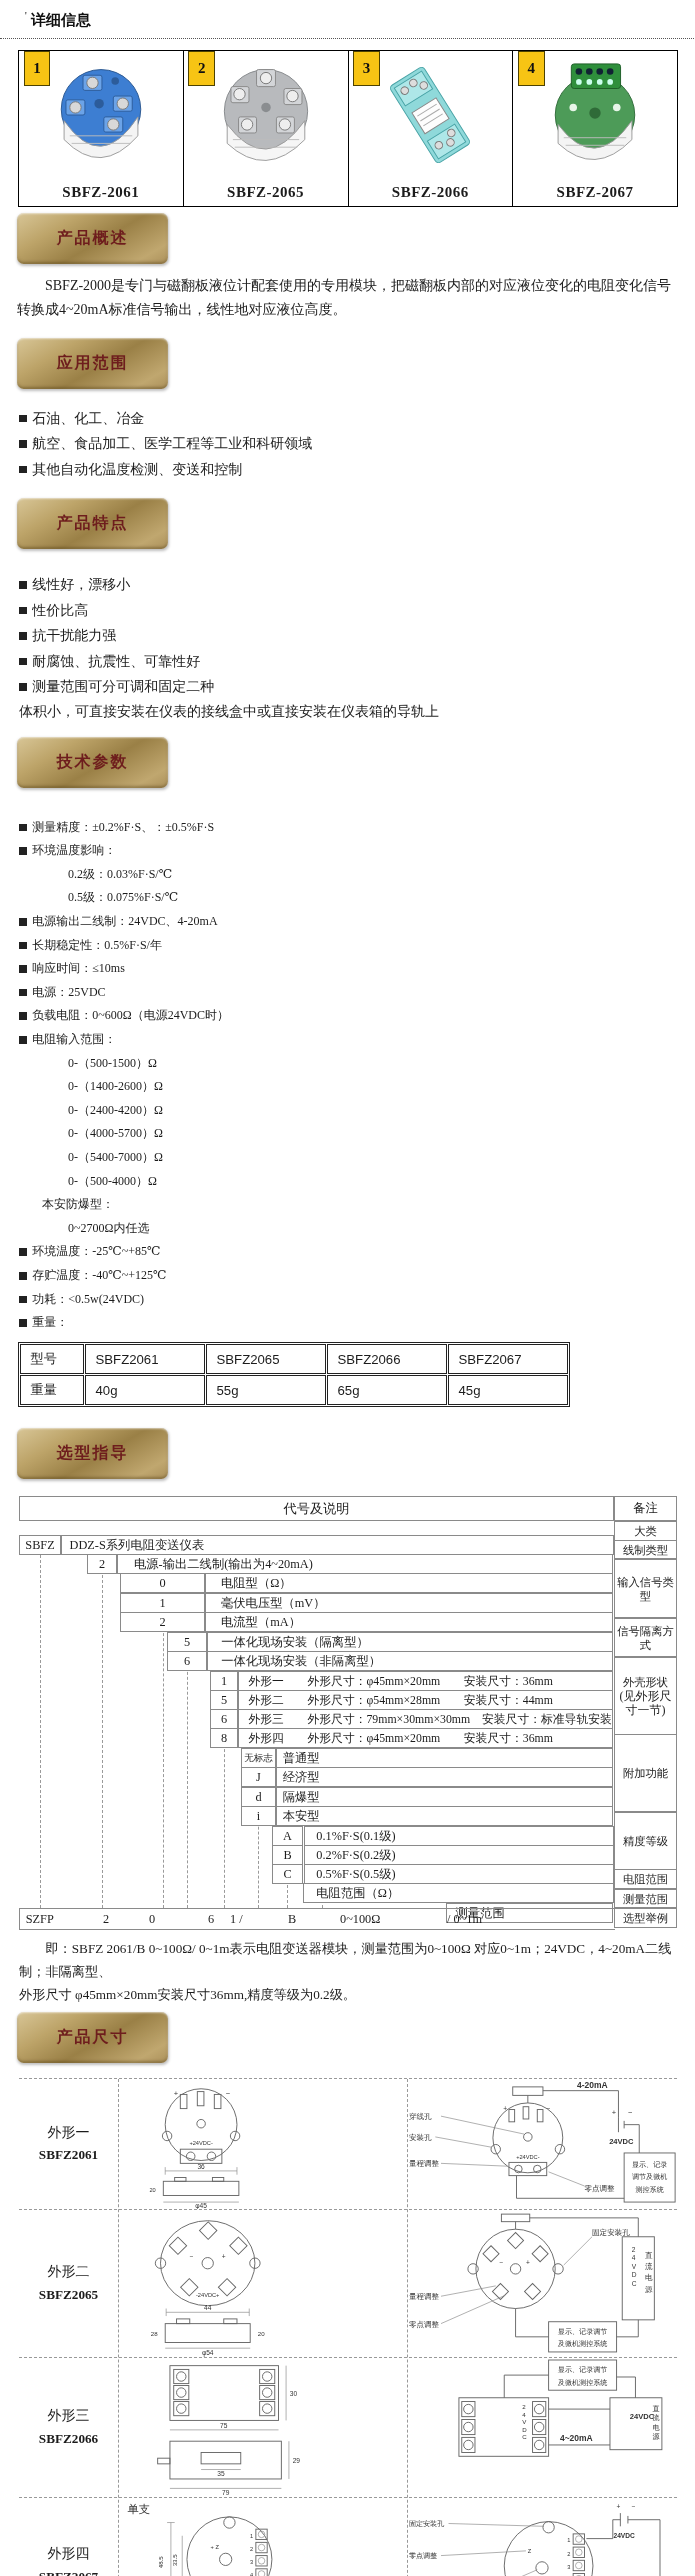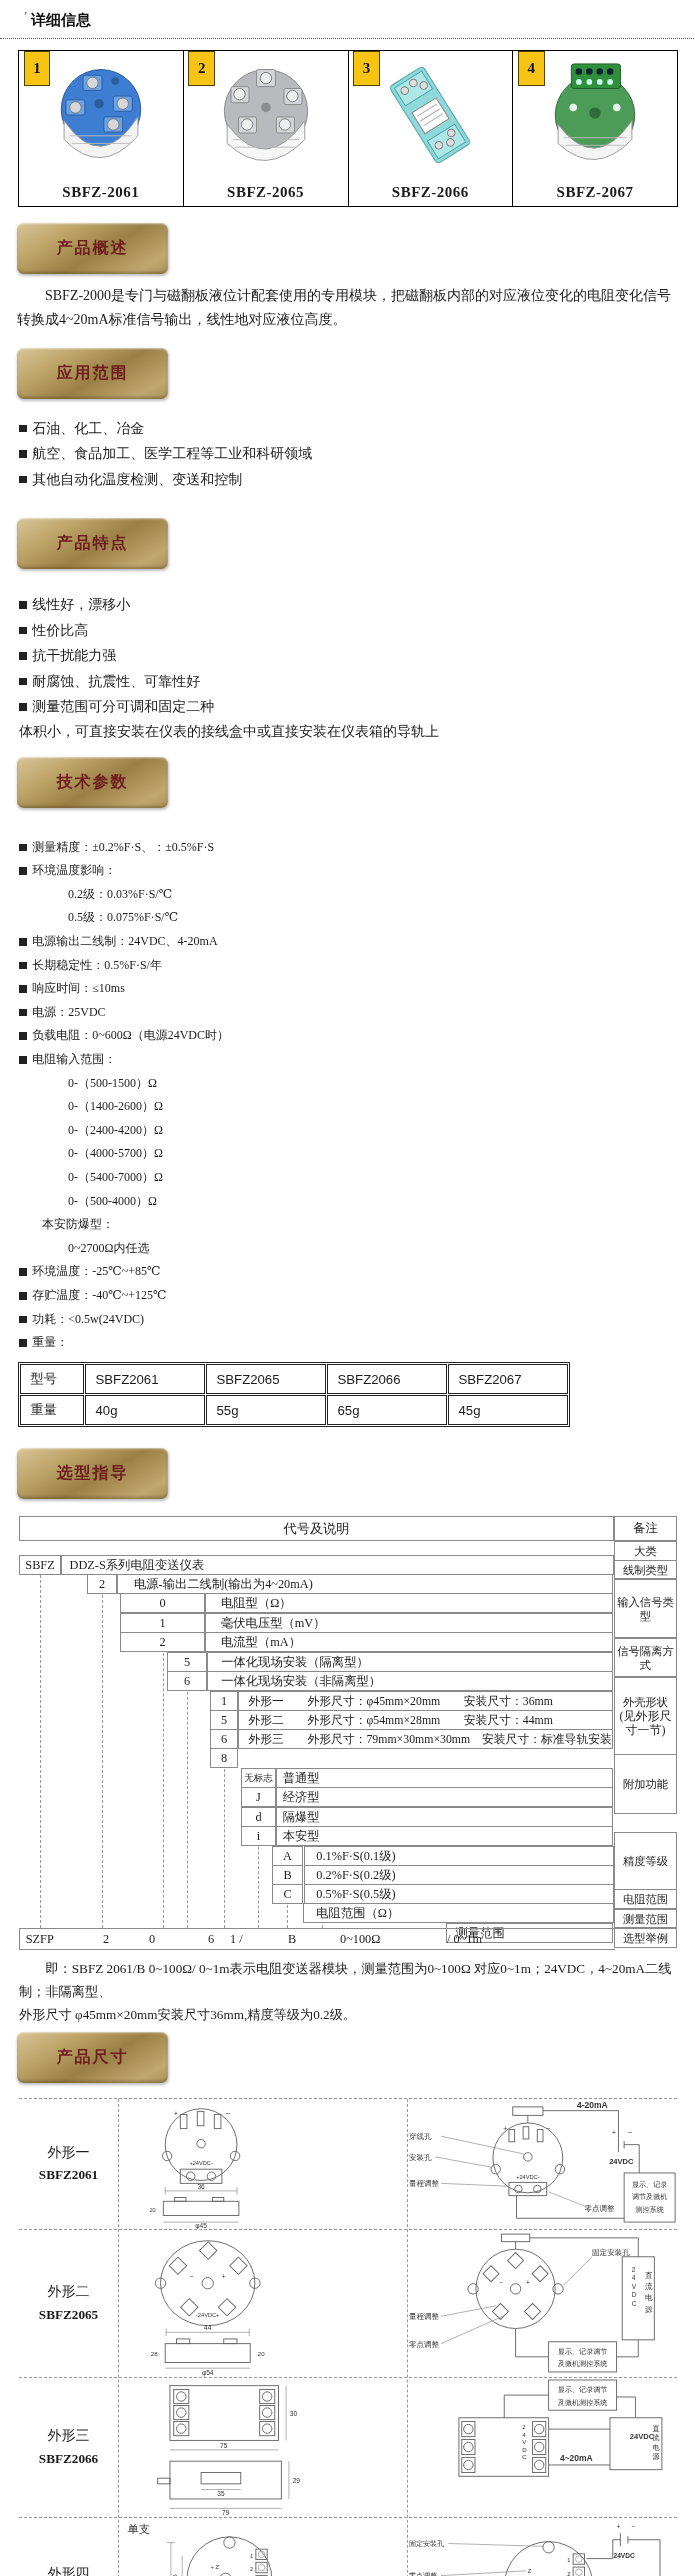--- a/index.html
+++ b/index.html
@@ -176,40 +176,40 @@
           <circle cx="36" cy="48" r="4" fill="#e8f5e9"></circle>
           <circle cx="82" cy="48" r="4" fill="#e8f5e9"></circle>
         <path d="M20 66 Q59 118 98 62 L98 82 Q59 122 20 86 Z" fill="#f4f4f4" stroke="#999"></path>
         <line x1="26" y1="80" x2="92" y2="80" stroke="#bbb"></line>
           <line x1="28" y1="88" x2="90" y2="88" stroke="#bbb"></line>
       </svg>
       <div class="p-model">SBFZ-2067</div>
     </div>
   </div>
 
-  <div class="gold-btn" style="margin-top:16px">产品概述</div>
+  <div class="gold-btn" style="margin-top:6px">产品概述</div>
   <p class="para">SBFZ-2000是专门与磁翻板液位计配套使用的专用模块，把磁翻板内部的对应液位变化的电阻变化信号转换成4~20mA标准信号输出，线性地对应液位高度。</p>
 
   <div class="gold-btn" style="margin-top:15px">应用范围</div>
   <div class="blist">
     <div class="li">
         <span class="sq"></span>
         <span>石油、化工、冶金</span>
       </div>
     <div class="li">
         <span class="sq"></span>
         <span>航空、食品加工、医学工程等工业和科研领域</span>
       </div>
     <div class="li">
         <span class="sq"></span>
         <span>其他自动化温度检测、变送和控制</span>
       </div>
   </div>
 
-  <div class="gold-btn" style="margin-top:26px">产品特点</div>
+  <div class="gold-btn" style="margin-top:16px">产品特点</div>
   <div class="blist" style="margin-top:23px">
     <div class="li">
         <span class="sq"></span>
         <span>线性好，漂移小</span>
       </div>
     <div class="li">
         <span class="sq"></span>
         <span>性价比高</span>
       </div>
     <div class="li">
@@ -378,20 +378,21 @@
     <div class="sr L5" style="top:180px">
         <div class="code">5</div>
         <div class="desc">外形二　　外形尺寸：φ54mm×28mm　　安装尺寸：44mm</div>
       </div>
     <div class="sr L5" style="top:199px">
         <div class="code">6</div>
         <div class="desc">外形三　　外形尺寸：79mm×30mm×30mm　安装尺寸：标准导轨安装</div>
       </div>
     <div class="sr L5" style="top:218px">
         <div class="code">8</div>
+        <div class="desc">外形四　　外形尺寸：φ45mm×20mm　　安装尺寸：36mm</div>
       </div>
     <div class="sr L6" style="top:238px">
         <div class="code small">无标志</div>
         <div class="desc">普通型</div>
       </div>
     <div class="sr L6" style="top:257px">
         <div class="code">J</div>
         <div class="desc">经济型</div>
       </div>
     <div class="sr L6" style="top:277px">
@@ -422,21 +423,21 @@
       </div>
 
     <div class="cell rk" style="top:24.6px;height:20px">大类</div>
     <div class="cell rk" style="top:44px;height:19px">线制类型</div>
     <div class="cell rk" style="top:63px;height:59px">输入信号类型</div>
     <div class="cell rk" style="top:122px;height:39px">信号隔离方式</div>
     <div class="cell rk" style="top:161px;height:78px">
         <span>外壳形状</span>
         <span class="sub">(见外形尺寸一节)</span>
       </div>
-    <div class="cell rk" style="top:238px;height:60px">附加功能</div>
+    <div class="cell rk" style="top:238px;height:78px">附加功能</div>
     <div class="cell rk" style="top:316px;height:58px">精度等级</div>
     <div class="cell rk" style="top:373px;height:20px">电阻范围</div>
     <div class="cell rk" style="top:393px;height:19px">测量范围</div>
     <div class="cell rk" style="top:412px;height:20px">选型举例</div>
 
     <div class="exrow">
       <span style="left:5.7px">SZFP</span>
       <span style="left:83px">2</span>
       <span style="left:129px">0</span>
       <span style="left:188px">6</span>

